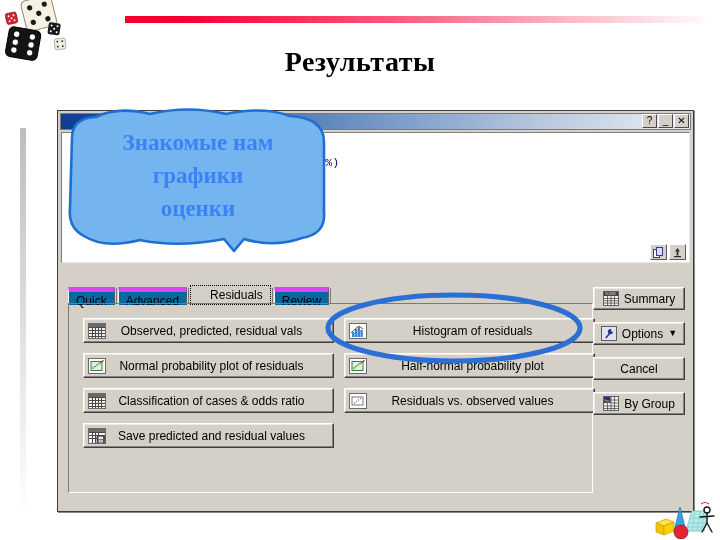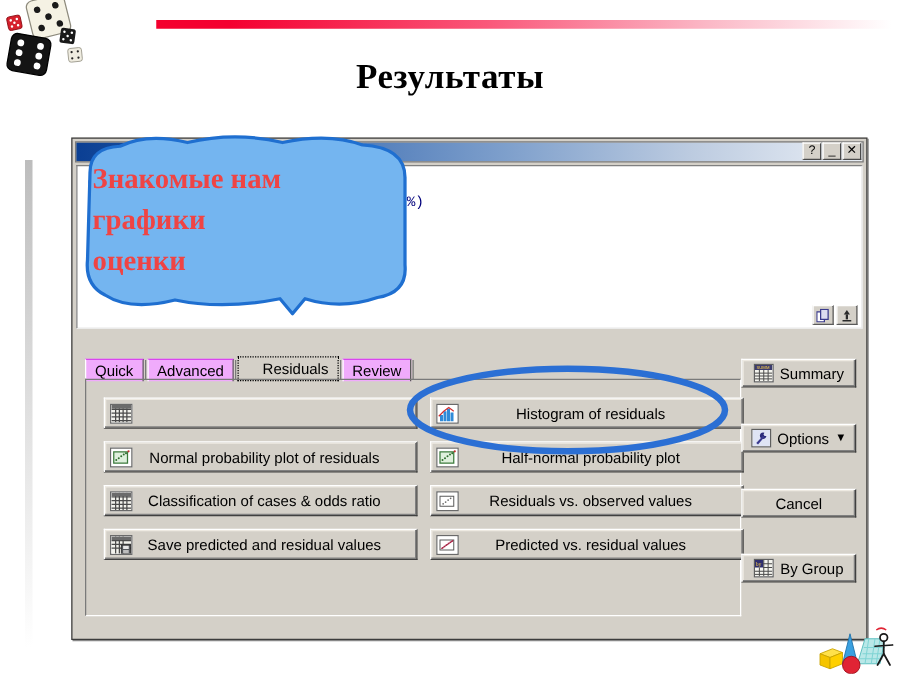--- a/index.html
+++ b/index.html
@@ -159,23 +159,23 @@
     display: flex;
     align-items: flex-end;
     height: 20px;
   }
   .tab {
     height: 18px;
     padding: 0 7px;
     font-size: 12px;
     line-height: 18px;
     color: #000;
-    background: #f0abfc;
+    background: #0369a1;
     border-left: 1px solid #ffffff;
-    border-top: 1px solid #d946ef;
+    border-top: 5px solid #d946ef;
     border-right: 1px solid #5c5c5c;
     box-sizing: border-box;
     white-space: nowrap;
   }
   .tab.active {
     height: 20px;
     line-height: 19px;
     border: 1px dotted #000;
     background: #d4d0c8;
     font-weight: normal;
@@ -243,21 +243,21 @@
 
   
   #action-col {
     position: absolute;
     right: 8px;
     top: 176px;
     width: 92px;
   }
   .abtn {
     height: 23px;
-    margin-bottom: 29px;
+    margin-bottom: 12px;
     background: #d4d0c8;
     border: 1px solid #ffffff;
     border-right-color: #404040;
     border-bottom-color: #404040;
     box-shadow: inset -1px -1px 0 #808080, inset 1px 1px 0 #eeeae2;
     display: flex;
     align-items: center;
     justify-content: center;
     font-size: 12px;
     color: #000;
@@ -296,25 +296,26 @@
     left: 58px;
     top: 108px;
     width: 280px;
     height: 150px;
   }
   #callout-text {
     position: absolute;
     left: 16px;
     top: 18px;
     width: 248px;
+    text-align: center;
     font-family: "Liberation Serif", serif;
     font-weight: bold;
     font-size: 23px;
     line-height: 33px;
-    color: #ef4444;
+    color: #3b82f6;
   }
 
   
   #corner-logo {
     position: absolute;
     left: 652px;
     top: 497px;
     width: 66px;
     height: 42px;
   }
@@ -430,20 +431,21 @@
           <span class="bicon">
             <svg width="16" height="14" viewBox="0 0 16 14">
               <rect width="16" height="14" fill="#f2f2ec"></rect>
               <g stroke="#4b4b4b" stroke-width="1">
                 <path d="M0 3.5H16M0 6.5H16M0 9.5H16M0 12.5H16"></path>
                 <path d="M3.5 0V14M6.5 0V14M9.5 0V14M12.5 0V14"></path>
               </g>
               <rect x="0" y="0" width="16" height="3" fill="#6b6b6b"></rect>
             </svg>
           </span>
+          <span class="blabel">Observed, predicted, residual vals</span>
         </div>
 
         <div class="wbtn">
           <span class="bicon">
             <svg width="16" height="14" viewBox="0 0 16 14">
               <rect width="16" height="14" fill="#ffffff"></rect>
               <rect x="2" y="8" width="2.4" height="5" fill="#2f8ad8"></rect>
               <rect x="4.8" y="5" width="2.4" height="8" fill="#2f8ad8"></rect>
               <rect x="7.6" y="3" width="2.4" height="10" fill="#2f8ad8"></rect>
               <rect x="10.4" y="6" width="2.4" height="7" fill="#2f8ad8"></rect>
@@ -529,38 +531,20 @@
               </g>
               <rect x="0" y="0" width="16" height="3" fill="#6b6b6b"></rect>
               <rect x="8" y="7" width="7.5" height="7" fill="#55585c" stroke="#222" stroke-width="0.6"></rect>
               <rect x="9.5" y="7.6" width="4.5" height="2.6" fill="#e8e8e8"></rect>
               <rect x="9.5" y="11" width="4.5" height="2.6" fill="#bdbdbd"></rect>
             </svg>
           </span>
           <span class="blabel">Save predicted and residual values</span>
         </div>
 
-        <div class="wbtn">
-          <span class="bicon">
-            <svg width="16" height="14" viewBox="0 0 16 14">
-              <rect width="16" height="14" fill="#ffffff"></rect>
-              <rect x="2" y="3" width="11" height="8" fill="#ffffff" stroke="#5a5a5a" stroke-width="0.8"></rect>
-              <g fill="#c8456a">
-                <circle cx="4" cy="9.4" r="0.8"></circle>
-                  <circle cx="5.6" cy="8.2" r="0.8"></circle>
-                <circle cx="7.2" cy="7" r="0.8"></circle>
-                  <circle cx="8.8" cy="5.8" r="0.8"></circle>
-                <circle cx="10.4" cy="4.8" r="0.8"></circle>
-                  <circle cx="11.8" cy="3.8" r="0.8"></circle>
-              </g>
-              <path d="M3 10 L12.5 3.4" stroke="#9c2540" stroke-width="0.8"></path>
-            </svg>
-          </span>
-          <span class="blabel">Predicted vs. residual values</span>
-        </div>
 
       </div>
     </div>
 
     <div id="action-col">
 
       <div class="abtn">
         <span class="aicon">
           <svg width="14" height="13" viewBox="0 0 14 13">
             <rect width="14" height="13" fill="#f4f4ee"></rect>

